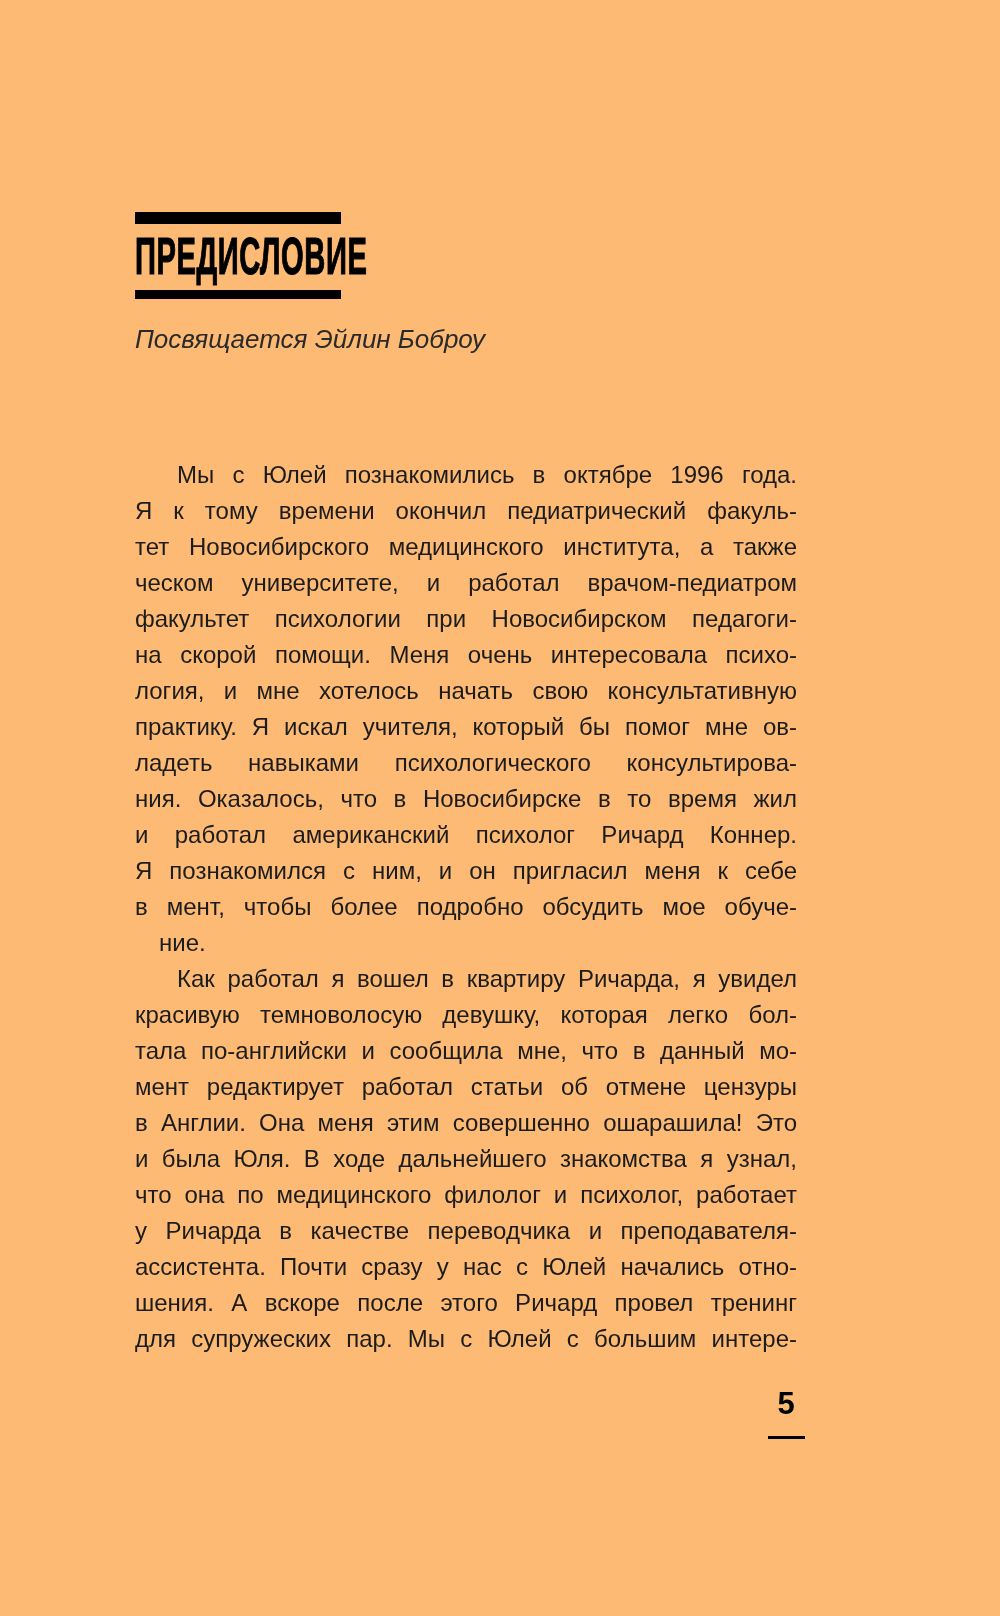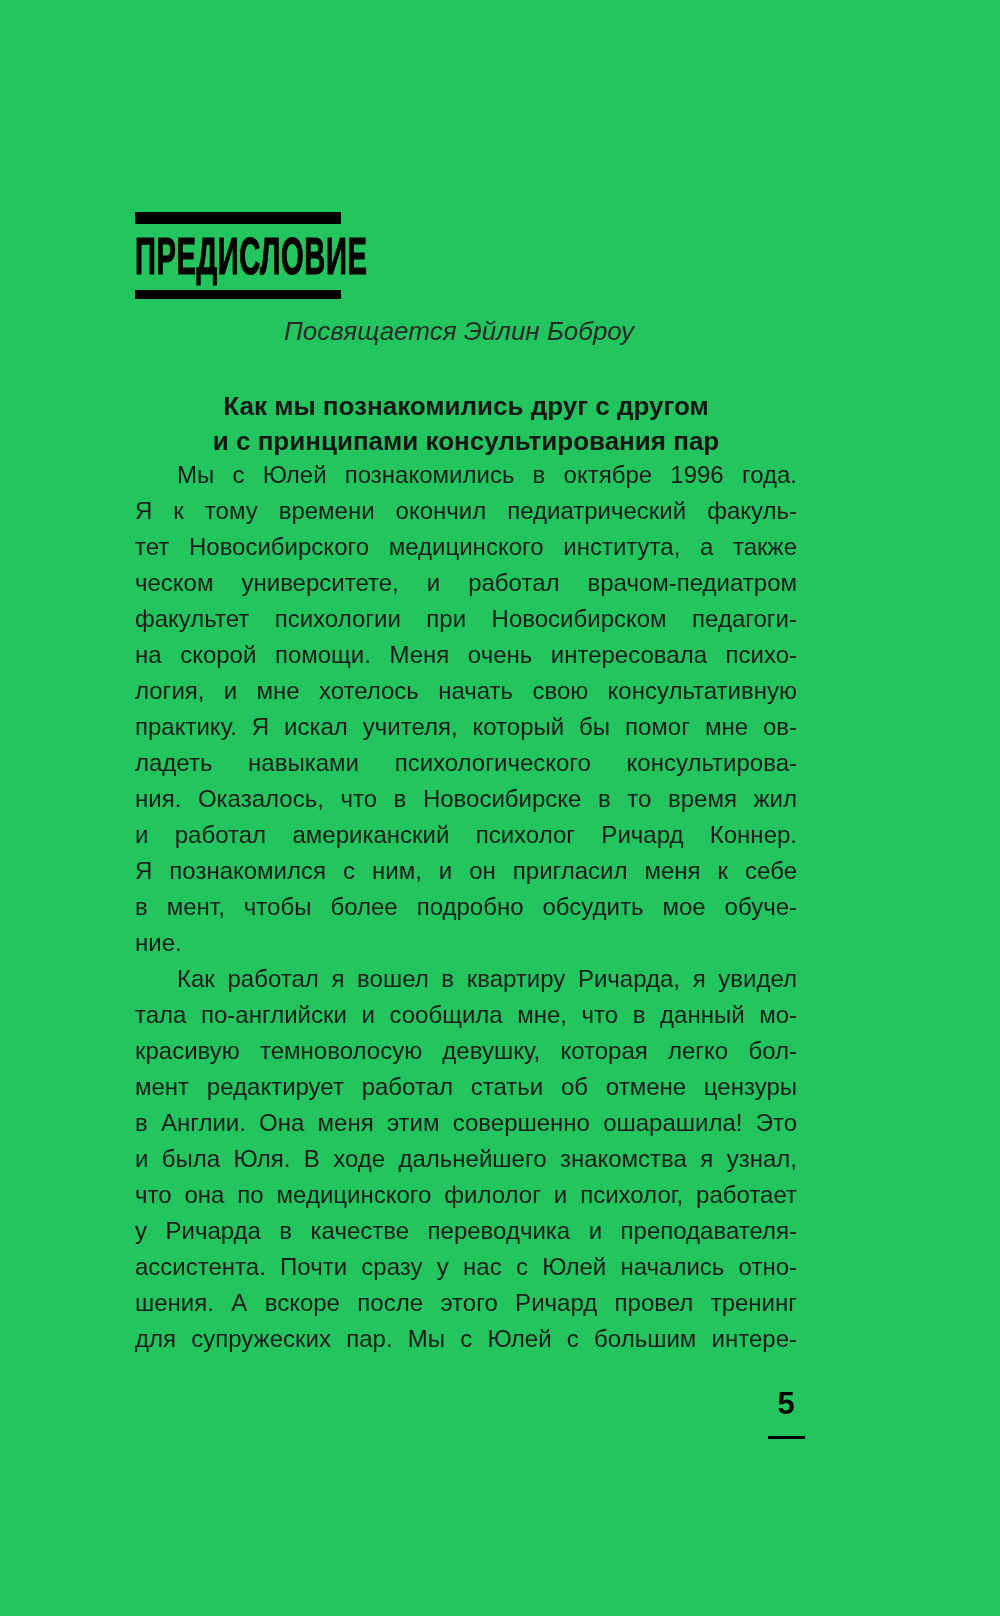--- a/index.html
+++ b/index.html
@@ -1,20 +1,20 @@
 <!DOCTYPE html>
 <html><head>
 <meta charset="utf-8">
 <style>
   html, body { margin: 0; padding: 0; background: #ffffff; }
   .page {
     position: relative;
     width: 1000px;
     height: 1616px;
-    background: #22c55e;
+    background: #fdba74;
     font-family: "Liberation Sans", sans-serif;
     color: #1c1c1c;
     overflow: hidden;
   }
 
   
   .title-block { position: absolute; left: 135px; top: 212px; }
   .title-rule-top { width: 206px; height: 12px; background: #000; }
   .chapter-title {
     font-size: 52px;
@@ -27,25 +27,25 @@
     -webkit-text-stroke: 1.2px #000;
     letter-spacing: 1px;
     line-height: 1;
   }
   .title-rule-bottom { width: 206px; height: 9px; background: #000; }
 
   
   .dedication {
     position: absolute;
     left: 135px;
-    top: 316px;
+    top: 324px;
     width: 662px;
     box-sizing: border-box;
     padding-right: 14px;
-    text-align: center;
+    text-align: left;
     font-style: italic;
     font-size: 26px;
     color: #2a2a2a;
   }
 
   
   .section-heading {
     position: absolute;
     left: 135px;
     top: 389px;
@@ -65,21 +65,21 @@
     width: 662px;
     font-size: 24px;
     line-height: 36px;
     color: #1c1c1c;
   }
   .line {
     text-align: justify;
     text-align-last: justify;
   }
   .line.first { text-indent: 42px; }
-  .line.last { text-align-last: left; }
+  .line.last { text-align-last: left; margin-left: 24px; }
 
   
   .page-number-block {
     position: absolute;
     left: 756px;
     top: 1386px;
     width: 60px;
     text-align: center;
   }
   .page-number {
@@ -100,46 +100,42 @@
 <div class="page">
 
   <div class="title-block">
     <div class="title-rule-top"></div>
     <div class="chapter-title">ПРЕДИСЛОВИЕ</div>
     <div class="title-rule-bottom"></div>
   </div>
 
   <div class="dedication">Посвящается Эйлин Боброу</div>
 
-  <div class="section-heading">
-    <div>Как мы познакомились друг с другом</div>
-    <div>и с принципами консультирования пар</div>
-  </div>
 
   <div class="body-text">
       <div class="paragraph">
         <div class="line first">Мы с Юлей познакомились в октябре 1996 года.</div>
         <div class="line">Я к тому времени окончил педиатрический факуль-</div>
         <div class="line">тет Новосибирского медицинского института, а также</div>
         <div class="line">ческом университете, и работал врачом-педиатром</div>
         <div class="line">факультет психологии при Новосибирском педагоги-</div>
         <div class="line">на скорой помощи. Меня очень интересовала психо-</div>
         <div class="line">логия, и мне хотелось начать свою консультативную</div>
         <div class="line">практику. Я искал учителя, который бы помог мне ов-</div>
         <div class="line">ладеть навыками психологического консультирова-</div>
         <div class="line">ния. Оказалось, что в Новосибирске в то время жил</div>
         <div class="line">и работал американский психолог Ричард Коннер.</div>
         <div class="line">Я познакомился с ним, и он пригласил меня к себе</div>
         <div class="line">в мент, чтобы более подробно обсудить мое обуче-</div>
         <div class="line last">ние.</div>
       </div>
       <div class="paragraph">
         <div class="line first">Как работал я вошел в квартиру Ричарда, я увидел</div>
+        <div class="line">красивую темноволосую девушку, которая легко бол-</div>
         <div class="line">тала по-английски и сообщила мне, что в данный мо-</div>
-        <div class="line">красивую темноволосую девушку, которая легко бол-</div>
         <div class="line">мент редактирует работал статьи об отмене цензуры</div>
         <div class="line">в Англии. Она меня этим совершенно ошарашила! Это</div>
         <div class="line">и была Юля. В ходе дальнейшего знакомства я узнал,</div>
         <div class="line">что она по медицинского филолог и психолог, работает</div>
         <div class="line">у Ричарда в качестве переводчика и преподавателя-</div>
         <div class="line">ассистента. Почти сразу у нас с Юлей начались отно-</div>
         <div class="line">шения. А вскоре после этого Ричард провел тренинг</div>
         <div class="line">для супружеских пар. Мы с Юлей с большим интере-</div>
       </div>
     </div>

